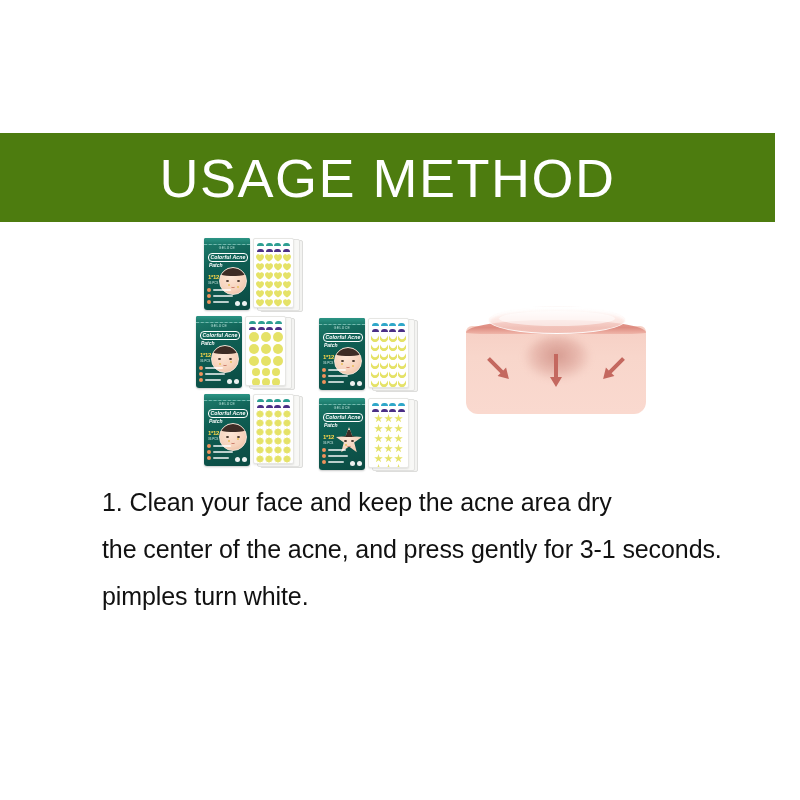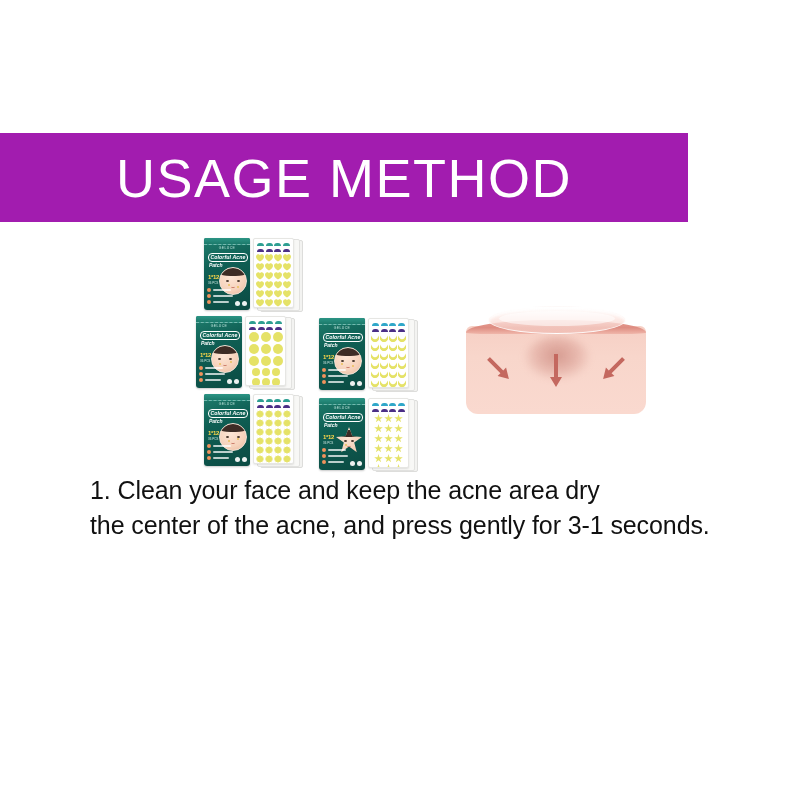--- a/index.html
+++ b/index.html
@@ -14,23 +14,23 @@
     overflow: hidden;
     font-family: "Liberation Sans", sans-serif;
     -webkit-font-smoothing: antialiased;
   }
 
   
   #usage-banner {
     position: absolute;
     left: 0;
     top: 133px;
-    width: 688px;
+    width: 775px;
     height: 89px;
-    background: #a21caf;
+    background: #4d7c0f;
     display: flex;
     align-items: center;
     justify-content: center;
   }
   #usage-banner-title {
     color: #ffffff;
     font-family: "Liberation Sans", sans-serif;
     font-size: 54px;
     font-weight: 400;
     letter-spacing: 1.5px;
@@ -337,21 +337,21 @@
   #arrow-right { left: 140px; top: 48px; transform: rotate(45deg); }
 
   
   #instructions {
     position: absolute;
     left: 90px;
     top: 473px;
     width: 690px;
   }
   #instructions p {
-    margin: 0;
+    margin: 12px;
     font-family: "Liberation Sans", sans-serif;
     font-size: 25px;
     line-height: 35px;
     color: #111111;
     letter-spacing: -0.1px;
   }
 </style>
 </head>
 <body>
 
@@ -774,13 +774,14 @@
   <div class="skin-arrow" id="arrow-right">
     <svg width="14" height="30" viewBox="0 0 14 30">
         <path d="M5 0 h4 v19 h4 l-6 10 l-6 -10 h4 z" fill="#c4685f"></path>
       </svg>
   </div>
 </div>
 
 <div id="instructions">
   <p>1. Clean your face and keep the acne area dry</p>
   <p>the center of the acne, and press gently for 3-1 seconds.</p>
+  <p>pimples turn white.</p>
 </div>
 
 </body></html>

